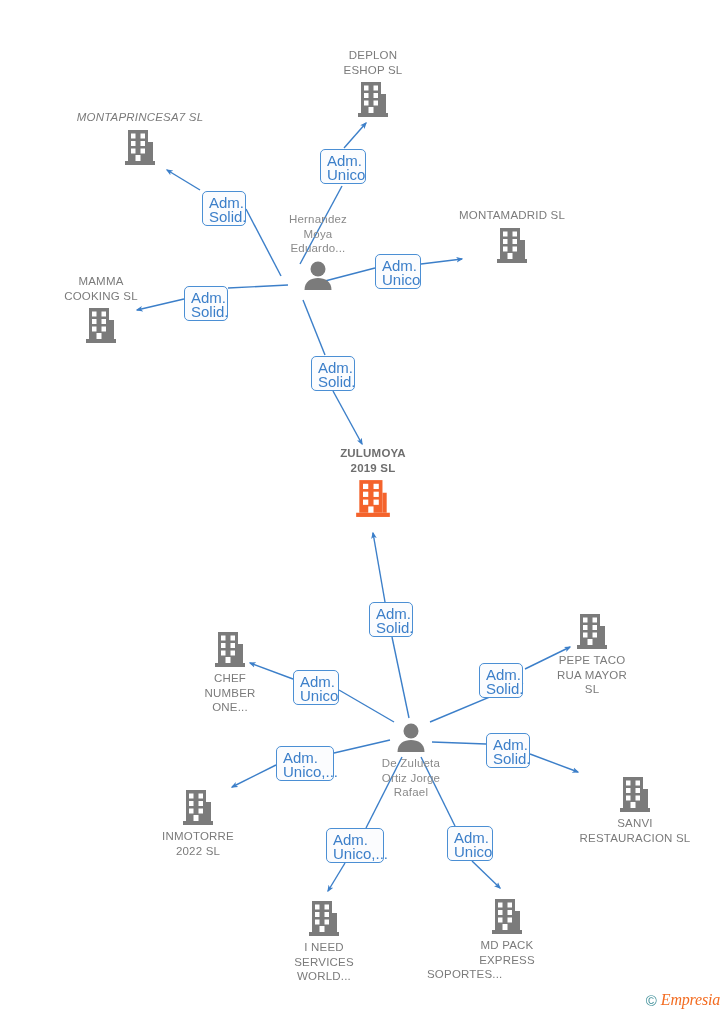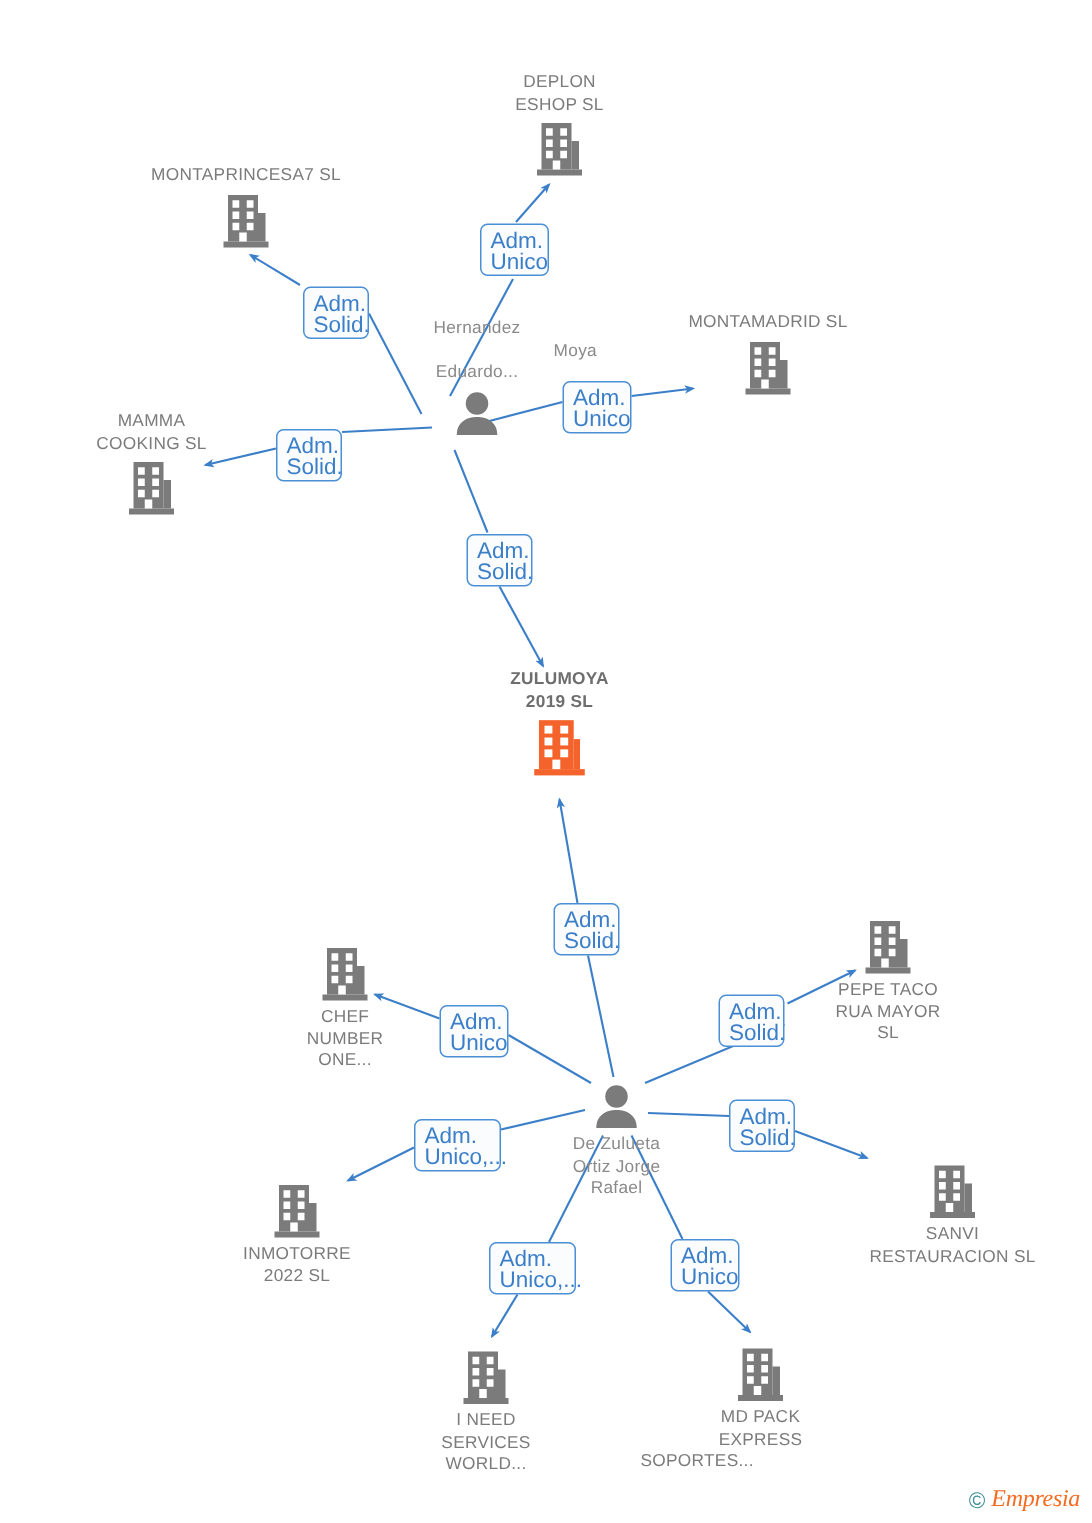--- a/index.html
+++ b/index.html
@@ -162,21 +162,21 @@
               <rect x="17.5" y="13" width="4.5" height="5"></rect>
           <rect x="8" y="20.5" width="4.5" height="5"></rect>
               <rect x="17.5" y="20.5" width="4.5" height="5"></rect>
           <rect x="12.5" y="27" width="5" height="6"></rect>
         </g>
       </g>
         </svg>
     </span>
   </div>
 
-  <div class="node company" style="left:164px; top:110px;">
+  <div class="node company" style="left:140px; top:110px;font-style:italic;">
     <span class="label above">MONTAPRINCESA7 SL</span>
     <span class="icon">
       <svg width="34" height="38" viewBox="0 0 34 38">
           <g fill="#7b7b7b">
         <rect x="5" y="2" width="20" height="31"></rect>
         <rect x="25" y="14" width="5" height="19"></rect>
         <rect x="2" y="33" width="30" height="4"></rect>
         <g fill="#ffffff">
           <rect x="8" y="5.5" width="4.5" height="5"></rect>
               <rect x="17.5" y="5.5" width="4.5" height="5"></rect>
@@ -234,21 +234,21 @@
           <rect x="12.5" y="27" width="5" height="6"></rect>
         </g>
       </g>
         </svg>
     </span>
   </div>
 
   <div class="node person" style="left:318px; top:212px;">
     <span class="label above">
         <span style="text-align: center; padding-left: 0px; display: block;">Hernandez</span>
-        <span style="text-align: right; padding-left: 0px; display: block;">Moya</span>
+        <span style="text-align: center; padding-left: 0px; display: block;">Moya</span>
         <span style="text-align: center; padding-left: 0px; display: block;">Eduardo...</span>
       </span>
     <span class="icon">
       <svg width="32" height="32" viewBox="0 0 32 32">
           <g fill="#7b7b7b">
         <circle cx="16" cy="10" r="7.5"></circle>
         <path d="M 2.5 31 C 2.5 22.5 9 19 16 19 C 23 19 29.5 22.5 29.5 31 Z"></path>
       </g>
         </svg>
     </span>

